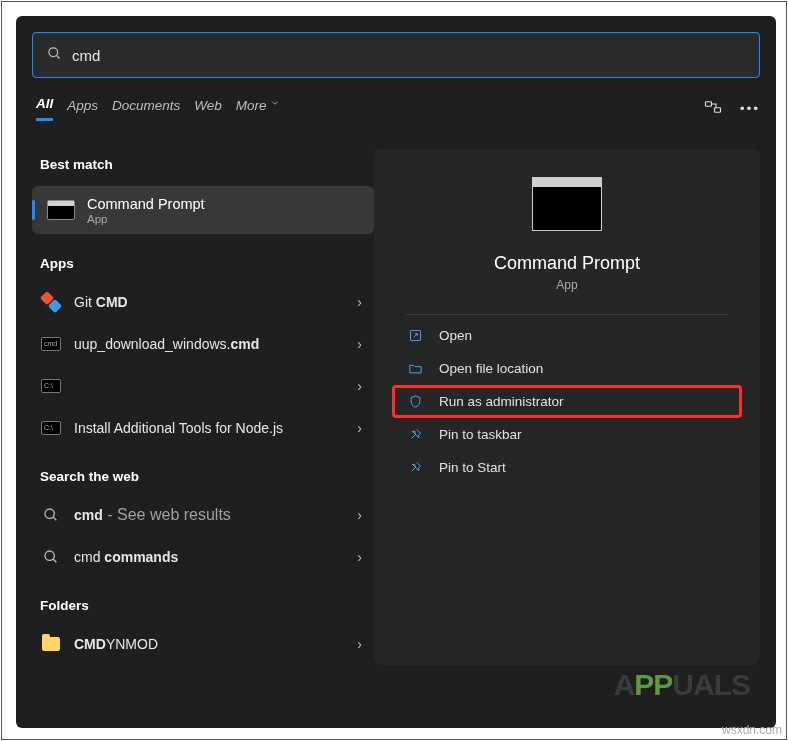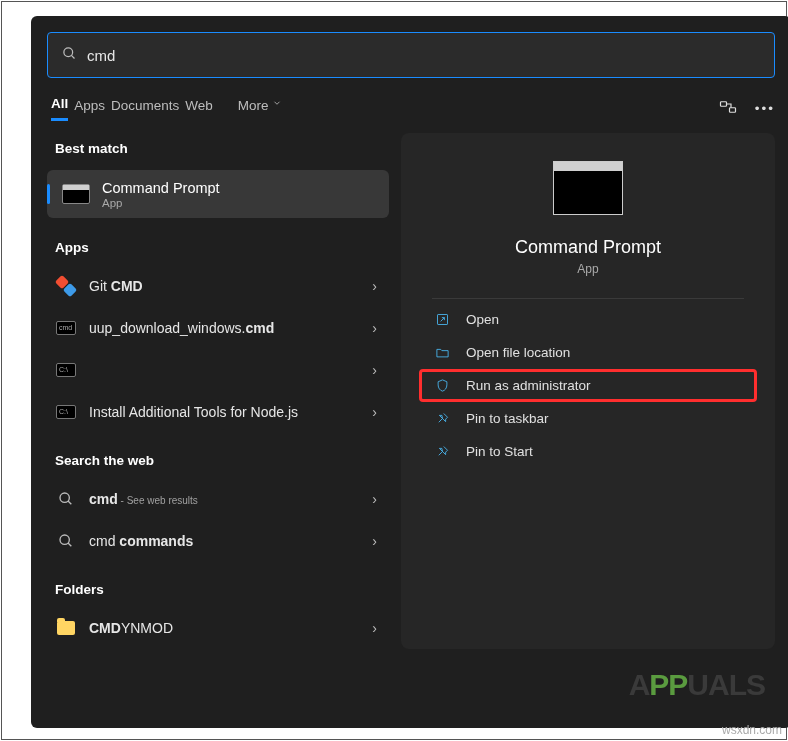--- a/index.html
+++ b/index.html
@@ -1,27 +1,27 @@
 <!DOCTYPE html>
 <html><head>
   <meta charset="utf-8">
   <style>
     * { box-sizing: border-box; margin: 0; padding: 0; font-family: "Segoe UI", sans-serif; }
     body { background: #fff; width: 788px; height: 741px; position: relative; }
-    .outer { border: 1px solid #555; width: 786px; height: 739px; margin: 1px; background: #fff; padding-left: 15px; }
+    .outer { border: 1px solid #555; width: 786px; height: 739px; margin: 1px; background: #fff; }
     .panel { background: #1f1f1f; width: 760px; height: 712px; margin: 14px; border-radius: 6px; padding: 16px; color: #e6e6e6; position: relative; }
     .search-bar { background: #2b2b2b; border: 1.5px solid #1a8cff; border-radius: 4px; height: 46px; display: flex; align-items: center; padding: 0 14px; gap: 10px; }
     .search-bar input { background: transparent; border: none; color: #e6e6e6; font-size: 15px; outline: none; flex: 1; }
-    .filters { display: flex; align-items: center; margin-top: 18px; gap: 6px; font-size: 13.5px; color: #bdbdbd; padding-left: 4px; }
+    .filters { display: flex; align-items: center; margin-top: 18px; gap: 14px; font-size: 13.5px; color: #bdbdbd; padding-left: 4px; font-style: italic; }
     .tab { padding-bottom: 7px; cursor: pointer; }
     .tab.active { color: #fff; font-weight: 600; border-bottom: 3px solid #1a8cff; }
-    .more { display: flex; align-items: flex-start; gap: 3px; margin-left: 19px; }
+    .more { display: flex; align-items: flex-start; gap: 3px; }
     .spacer { flex: 1; }
     .top-icons { display: flex; gap: 18px; align-items: center; }
-    .content { display: flex; margin-top: 12px; gap: 12px; }
+    .content { display: flex; margin-top: 28px; }
     .left { width: 342px; }
     .right { flex: 1; background: #262626; border-radius: 8px; padding: 28px 10px 0 10px; display: flex; flex-direction: column; align-items: center; }
     .section-head { font-size: 13.5px; font-weight: 600; padding: 8px 4px 10px 8px; color: #fff; }
     .best-match { background: #383838; border-radius: 6px; display: flex; align-items: center; padding: 9px 10px 9px 0; position: relative; margin-top: 4px; }
     .accent-bar { width: 3px; height: 20px; background: #1a8cff; border-radius: 2px; margin-right: 12px; }
     .cmd-icon-sm { width: 28px; height: 20px; background: #000; border: 1px solid #888; border-radius: 2px; position: relative; margin-right: 12px; flex-shrink: 0; }
     .cmd-icon-sm::after { content: ""; position: absolute; top: 0; left: 0; width: 100%; height: 5px; background: #d0d0d0; }
     .bm-title { font-size: 14.5px; color: #fff; line-height: 1.25; }
     .bm-sub { font-size: 11.5px; color: #a9a9a9; }
     .row { display: flex; align-items: center; padding: 10px 12px 10px 8px; font-size: 14px; color: #e6e6e6; cursor: pointer; }
@@ -29,21 +29,21 @@
     .row .ico { width: 22px; height: 22px; display: flex; align-items: center; justify-content: center; margin-right: 12px; flex-shrink: 0; }
     .ico svg { width: 18px; height: 18px; }
     .gitcmd { width: 18px; height: 18px; position: relative; }
     .gitcmd::before, .gitcmd::after { content: ""; position: absolute; width: 10px; height: 10px; border-radius: 2px; transform: rotate(45deg); }
     .gitcmd::before { background: #f14e32; top: 0; left: 0; }
     .gitcmd::after { background: #3d9ae8; bottom: 0; right: 0; }
     .cmdfile { width: 20px; height: 14px; background: #000; border: 1px solid #777; border-radius: 2px; font-size: 7px; color: #aaa; line-height: 12px; padding-left: 2px; }
     .search-ico svg, .app-ico svg { width: 16px; height: 16px; }
     .folder-ico { width: 18px; height: 14px; background: #ffd563; border-radius: 2px; position: relative; }
     .folder-ico::before { content: ""; position: absolute; top: -3px; left: 0; width: 8px; height: 4px; background: #ffd563; border-radius: 2px 2px 0 0; }
-    .sub-txt { color: #a0a0a0; font-size: 10px; }
+    .sub-txt { color: #a0a0a0; font-size: 16px; }
     .bold { font-weight: 700; }
     .app-lg { width: 70px; height: 54px; background: #000; border: 1px solid #ccc; position: relative; }
     .app-lg::after { content: ""; position: absolute; top: 0; left: 0; width: 100%; height: 9px; background: #d0d0d0; }
     .right-title { font-size: 18px; color: #fff; margin-top: 22px; font-weight: 400; }
     .right-sub { font-size: 12px; color: #a9a9a9; margin-top: 4px; }
     .divider { width: 88%; height: 1px; background: #3a3a3a; margin: 22px 0 4px 0; }
     .actions { width: 100%; padding: 0 8px; }
     .action { display: flex; align-items: flex-end; padding: 9px 16px; font-size: 13.5px; color: #e0e0e0; border-radius: 4px; cursor: pointer; }
     .action svg { width: 15px; height: 15px; margin-right: 16px; stroke: #4cc2ff; fill: none; stroke-width: 1.3; }
     .action.highlighted { border: 3px solid #ff2e2e; padding: 6px 13px; }

